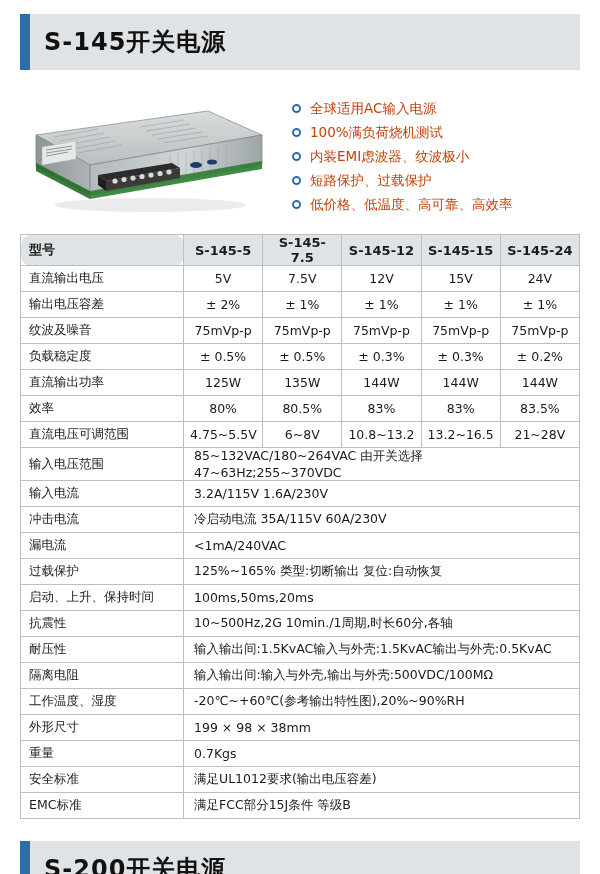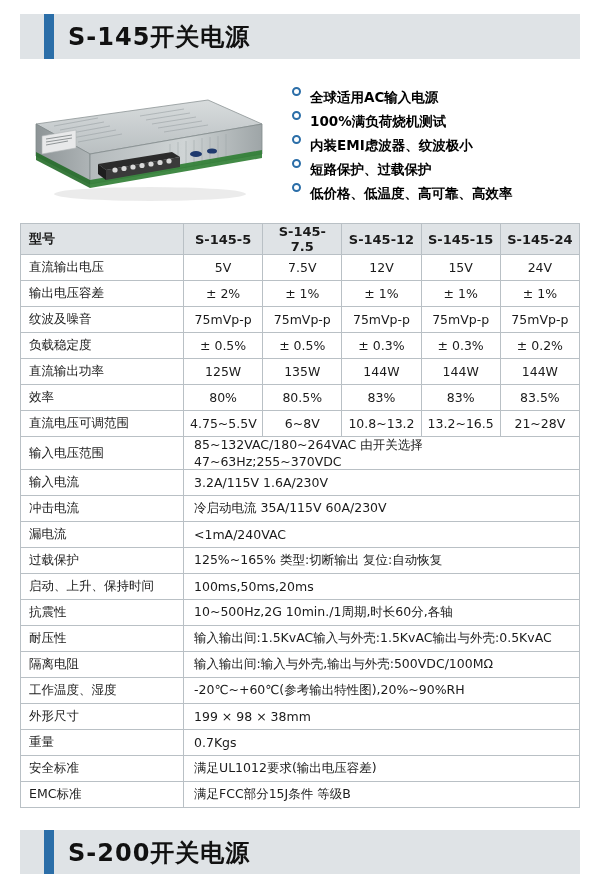--- a/index.html
+++ b/index.html
@@ -17,25 +17,24 @@
   .page {
     position: relative;
     width: 600px;
     height: 874px;
   }
 
   
   .title-bar {
     position: relative;
     margin: 0 20px;
-    height: 45px;
+    height: 56px;
     background: #dfe3e6;
     display: flex;
     align-items: center;
-    padding-left: 24px;
   }
   .title-bar .accent {
     width: 10px;
     height: 100%;
     background: #2b6ea8;
     flex: 0 0 auto;
   }
   .title-bar .title-text {
     font-size: 24px;
     font-weight: bold;
@@ -59,26 +58,25 @@
     position: relative;
     flex: 0 0 auto;
   }
   .features {
     flex: 1 1 auto;
     padding-left: 22px;
     padding-top: 4px;
   }
   .feature-row {
     display: flex;
-    align-items: flex-start;
+    align-items: center;
     font-size: 13.5px;
     line-height: 21px;
     margin-bottom: 3px;
-    color: #000000;
-    font-weight: bold;
+    color: #c2410c;
   }
   .bullet {
     width: 9px;
     height: 9px;
     border: 2px solid #2b6ea8;
     border-radius: 50%;
     margin-right: 9px;
     flex: 0 0 auto;
     box-sizing: border-box;
   }
@@ -95,20 +93,21 @@
     font-size: 12.5px;
     height: 25px;
     padding: 0 6px;
     text-align: center;
     color: #1a1a1a;
   }
   table.spec td.label {
     text-align: left;
     padding-left: 8px;
     width: 148px;
+    border-radius: 10px;
   }
   table.spec tr.head td {
     background: #dfe3e6;
     font-weight: bold;
     font-size: 13px;
   }
   table.spec td.span {
     text-align: left;
     padding-left: 10px;
   }

